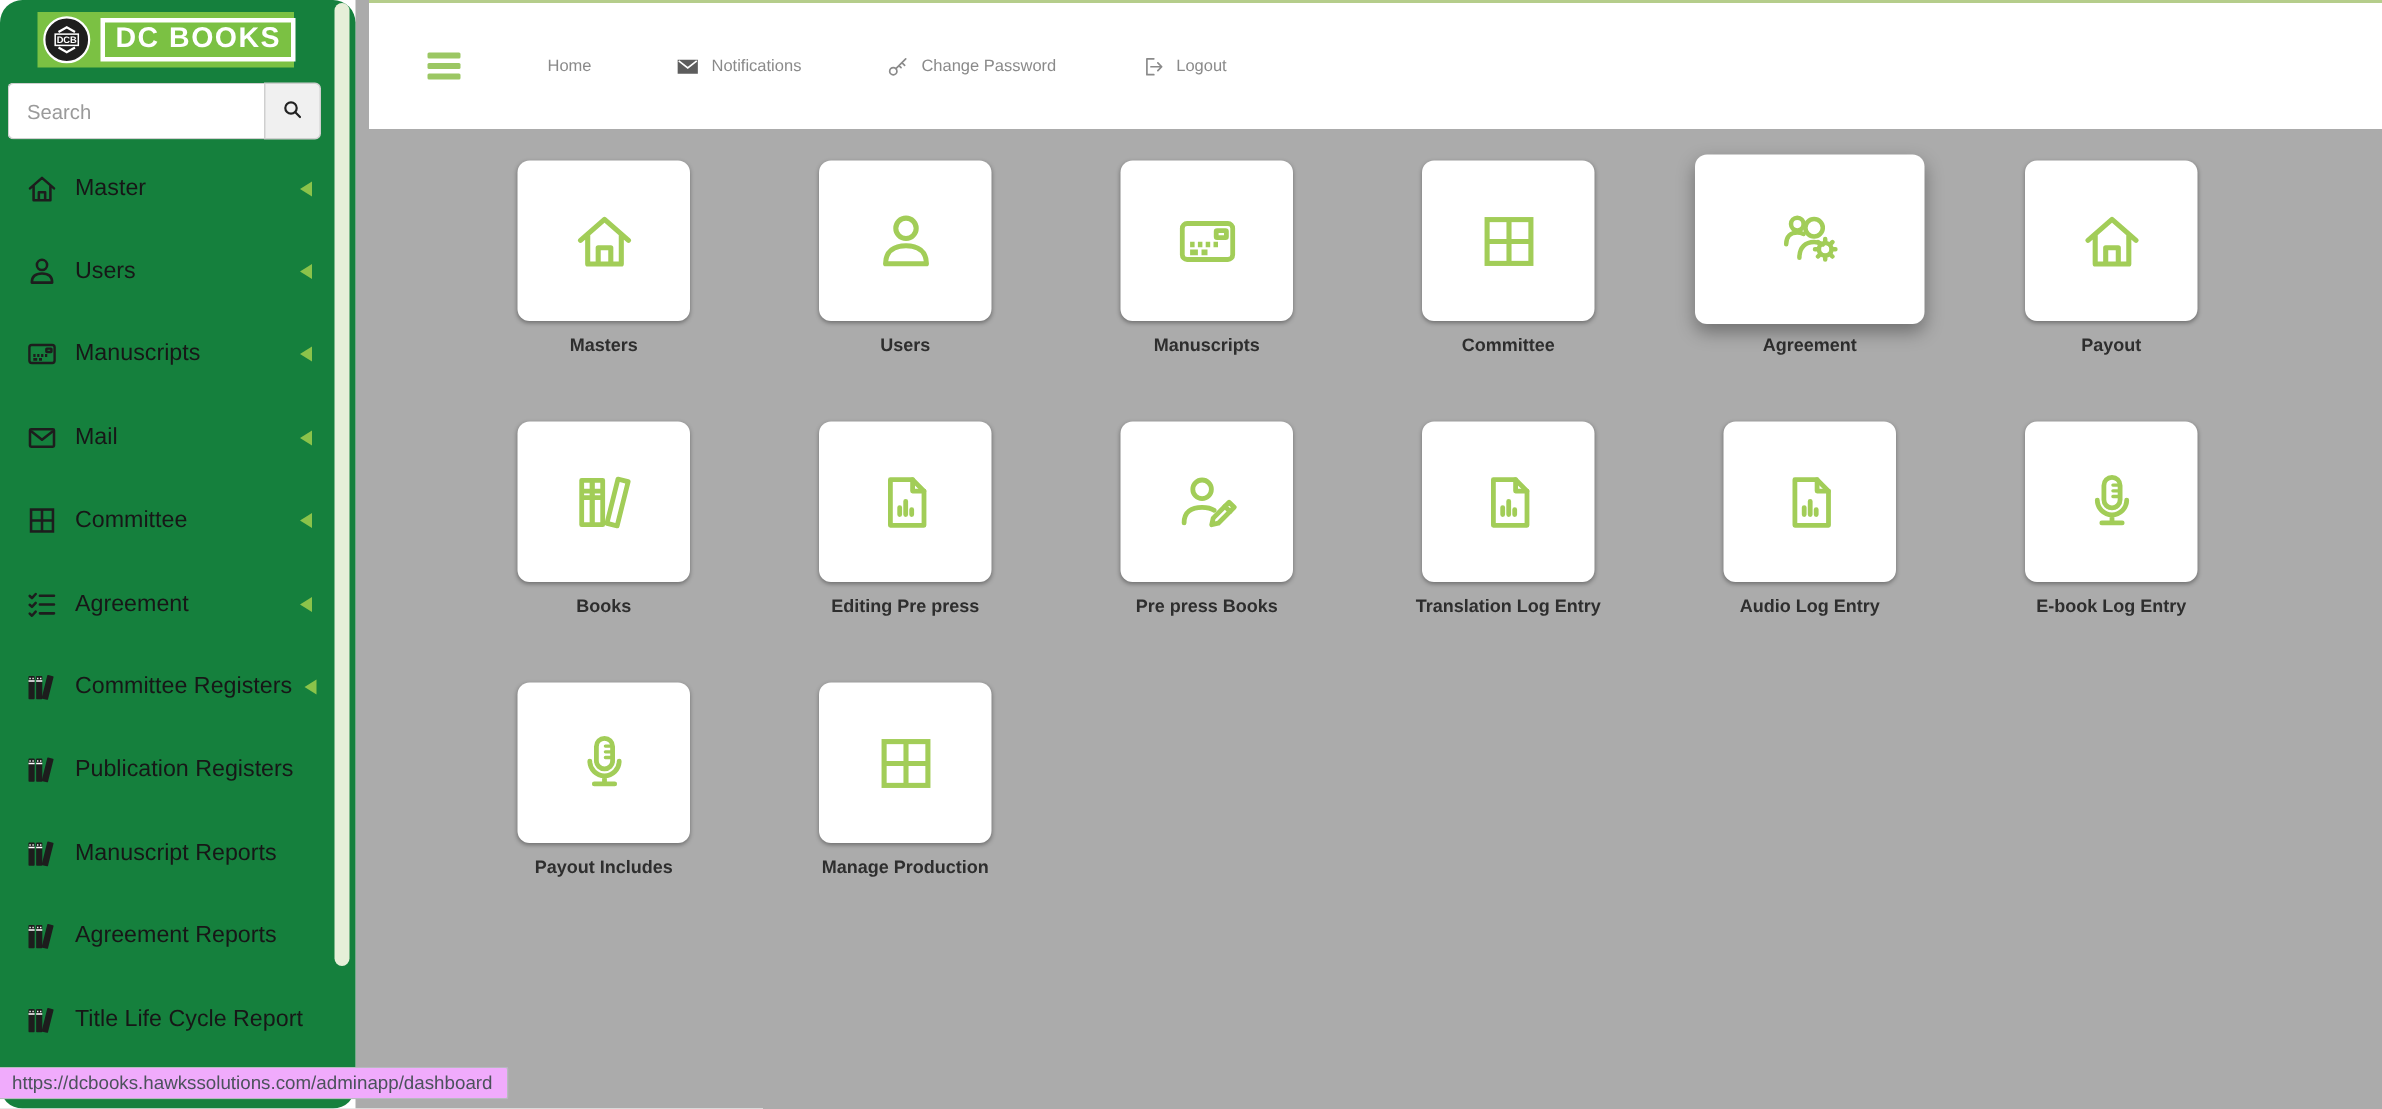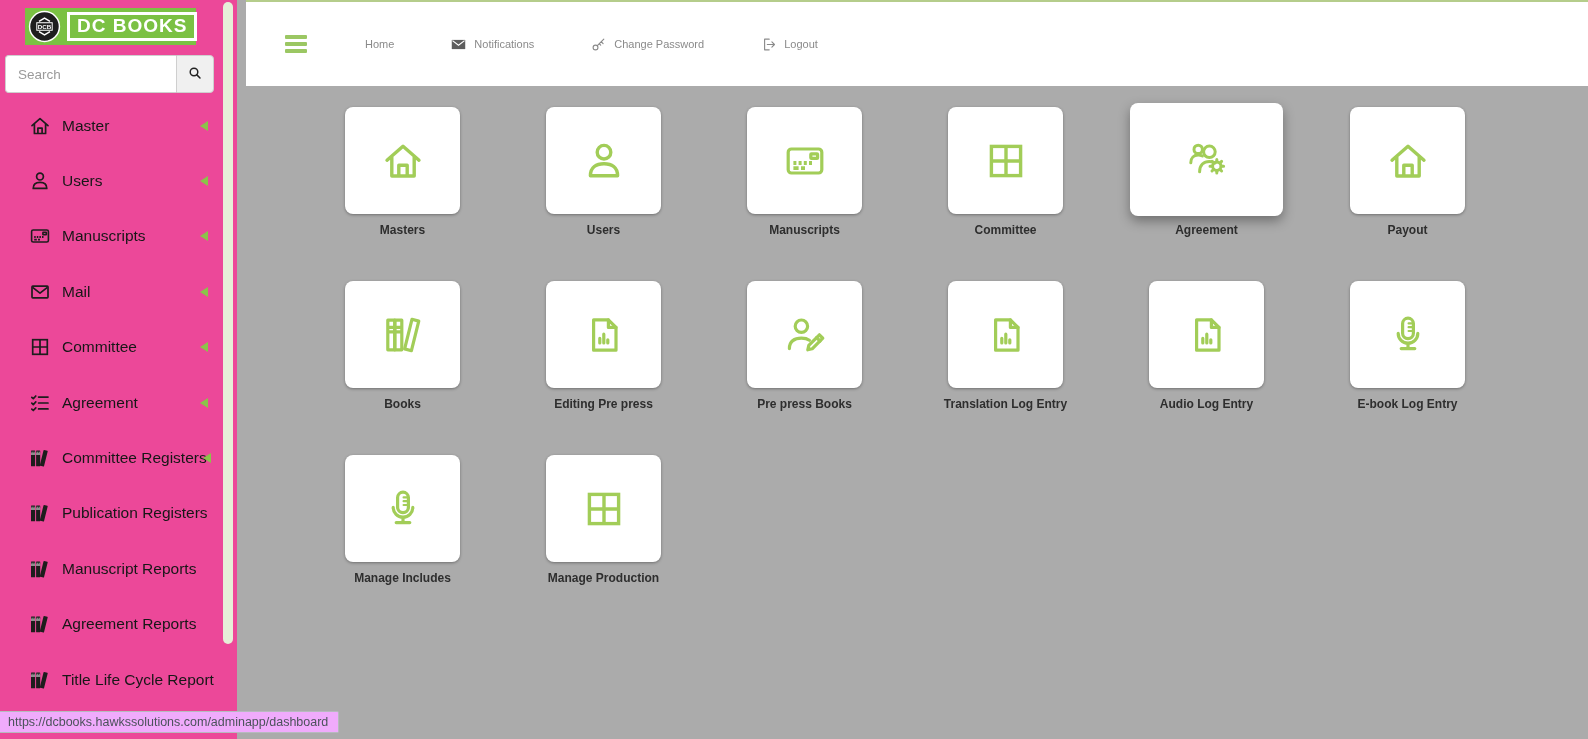--- a/index.html
+++ b/index.html
@@ -3,40 +3,40 @@
 <meta charset="utf-8">
 <style>
   * { margin:0; padding:0; box-sizing:border-box; }
   html,body { width:1588px; height:739px; overflow:hidden; background:#fff;
     font-family:"Liberation Sans", sans-serif; }
 
   .app { position:relative; width:1588px; height:739px; }
 
   
   .sidebar { position:absolute; left:0; top:0; width:237px; height:739px;
-    background:#ec4899; z-index:3; }
+    background:#15803d; z-index:3;border-radius:15px; }
   .logo-bar { margin:8px 0 0 25px; width:171px; height:37px; background:#7bc143;
     display:flex; align-items:center; cursor:pointer; }
   .logo-badge { width:33px; height:33px; margin-left:3px; flex:0 0 auto; }
   .logo-badge svg { width:33px; height:33px; display:block; }
   .logo-text { margin-left:6px; border:3px solid #fff; padding:0px 7px 1px 7px;
     color:#fff; font-weight:bold; font-size:19px; letter-spacing:1px; white-space:nowrap; }
 
   .search-row { margin:10px 0 0 5px; width:209px; height:38px; display:flex; }
   .search-input { flex:1; min-width:0; height:38px; border:1px solid #cfcfcf;
     border-right:none; border-radius:4px 0 0 4px; padding:0 12px; font-size:13.5px;
     color:#555; outline:none; font-family:"Liberation Sans", sans-serif; }
   .search-input::placeholder { color:#9a9a9a; }
   .search-btn { width:38px; height:38px; background:#f0f0f0; border:1px solid #cfcfcf;
     border-radius:0 4px 4px 0; display:flex; align-items:center; justify-content:center;
     cursor:pointer; color:#222; }
   .search-btn svg { width:16px; height:16px; }
 
   .menu { margin-top:5px; }
-  .menu-item { height:55.4px; display:flex; align-items:center; padding-left:28px;
+  .menu-item { height:55.4px; display:flex; align-items:center; padding-left:16px;
     position:relative; cursor:pointer; }
   .mi-icon { width:24px; height:24px; color:#1d1d1d; margin-right:10px; flex:0 0 auto; }
   .mi-icon svg { width:24px; height:24px; display:block; }
   .mi-label { font-size:15.5px; color:#171717; white-space:nowrap; }
   .caret { position:absolute; right:29px; top:50%; margin-top:-5px; width:0; height:0;
     border-top:5px solid transparent; border-bottom:5px solid transparent;
     border-right:8px solid #8bc34a; }
   .menu-item.long .caret { right:26px; }
 
   .scroll-thumb { position:absolute; right:4px; top:2px; width:10px; height:642px;
@@ -418,21 +418,21 @@
           <div class="tile-cell" data-name="tile-manage-includes">
             <div class="tile" data-name="tile-button-manage-includes">
               <span class="tile-icon" data-name="microphone-icon">
                 <svg viewBox="0 0 24 24" fill="none" stroke="currentColor" stroke-width="1.6" stroke-linecap="round" stroke-linejoin="round">
                   <rect x="9.3" y="3.6" width="5.4" height="10.2" rx="2.7"></rect>
                   <path stroke-width="1.1" d="M12.3 6.2h1.7M12.3 8.1h1.7M12.3 10h1.7"></path>
                   <path d="M7.1 11.2a4.9 4.9 0 0 0 9.8 0M12 16.4v2.4M8.6 18.8h6.8"></path>
                 </svg>
               </span>
             </div>
-            <div class="tile-label" data-name="tile-label">Manage Includes</div>
+            <div class="tile-label" data-name="tile-label">Payout Includes</div>
           </div>
           <div class="tile-cell" data-name="tile-manage-production">
             <div class="tile" data-name="tile-button-manage-production">
               <span class="tile-icon" data-name="grid-icon">
                 <svg viewBox="0 0 24 24" fill="none" stroke="currentColor" stroke-width="1.7">
                   <rect x="4.7" y="4.7" width="14.6" height="14.6"></rect>
                   <path d="M12 4.7v14.6M4.7 12h14.6"></path>
                 </svg>
               </span>
             </div>

